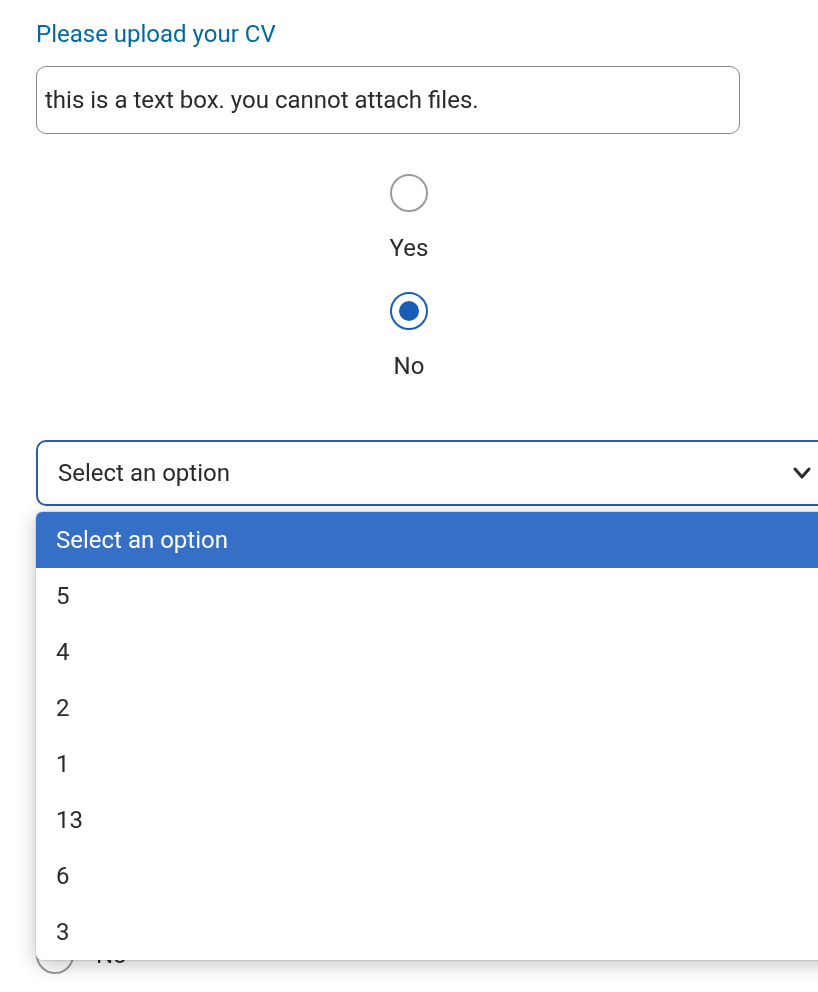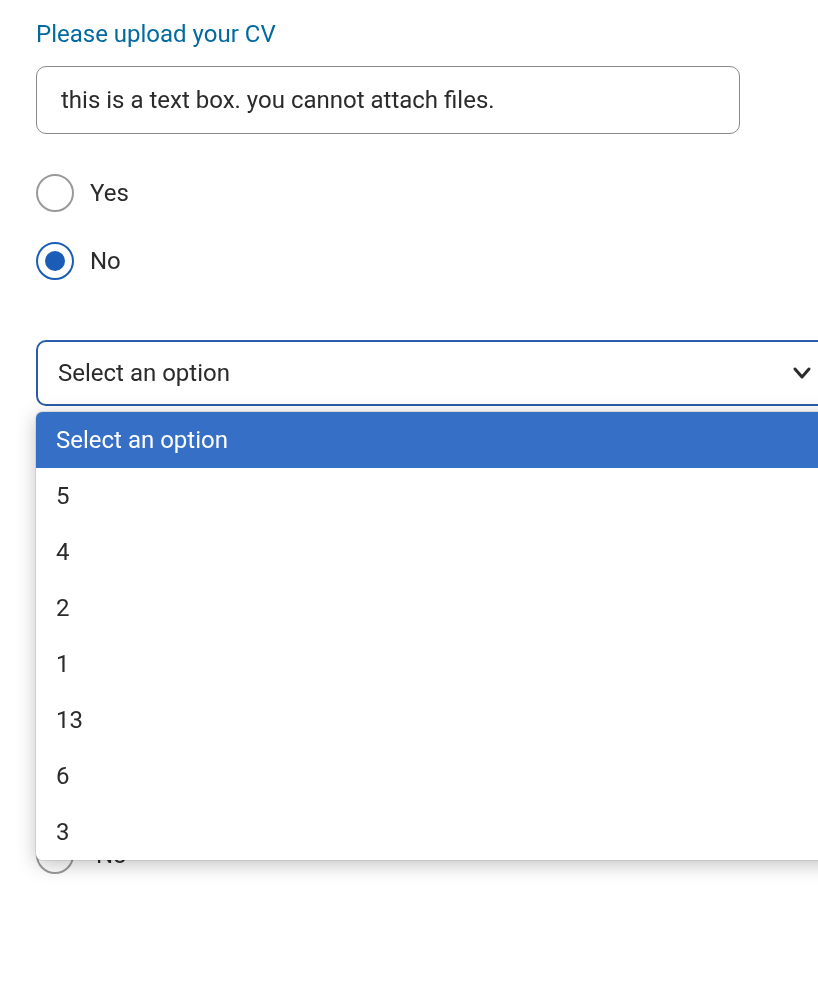--- a/index.html
+++ b/index.html
@@ -24,36 +24,37 @@
       margin-bottom: 18px;
       display: block;
       font-weight: 400;
     }
     .text-input {
       width: 704px;
       height: 68px;
       border: 1px solid #888;
       border-radius: 10px;
       font-size: 24px;
-      padding: 0 24px;
+      padding: 0 8px;
       color: #2b2b2b;
       font-family: inherit;
       outline: none;
     }
     .radio-group {
       display: flex;
       flex-direction: column;
       gap: 30px;
       margin-top: 28px;
     }
     .radio-option {
       display: flex;
       align-items: center;
-      gap: 16px;
+      gap: 22px;
       cursor: pointer;
+      flex-direction: column;
     }
     .radio-circle {
       width: 38px;
       height: 38px;
       border: 2px solid #9a9a9a;
       border-radius: 50%;
       display: flex;
       align-items: center;
       justify-content: center;
       flex-shrink: 0;

